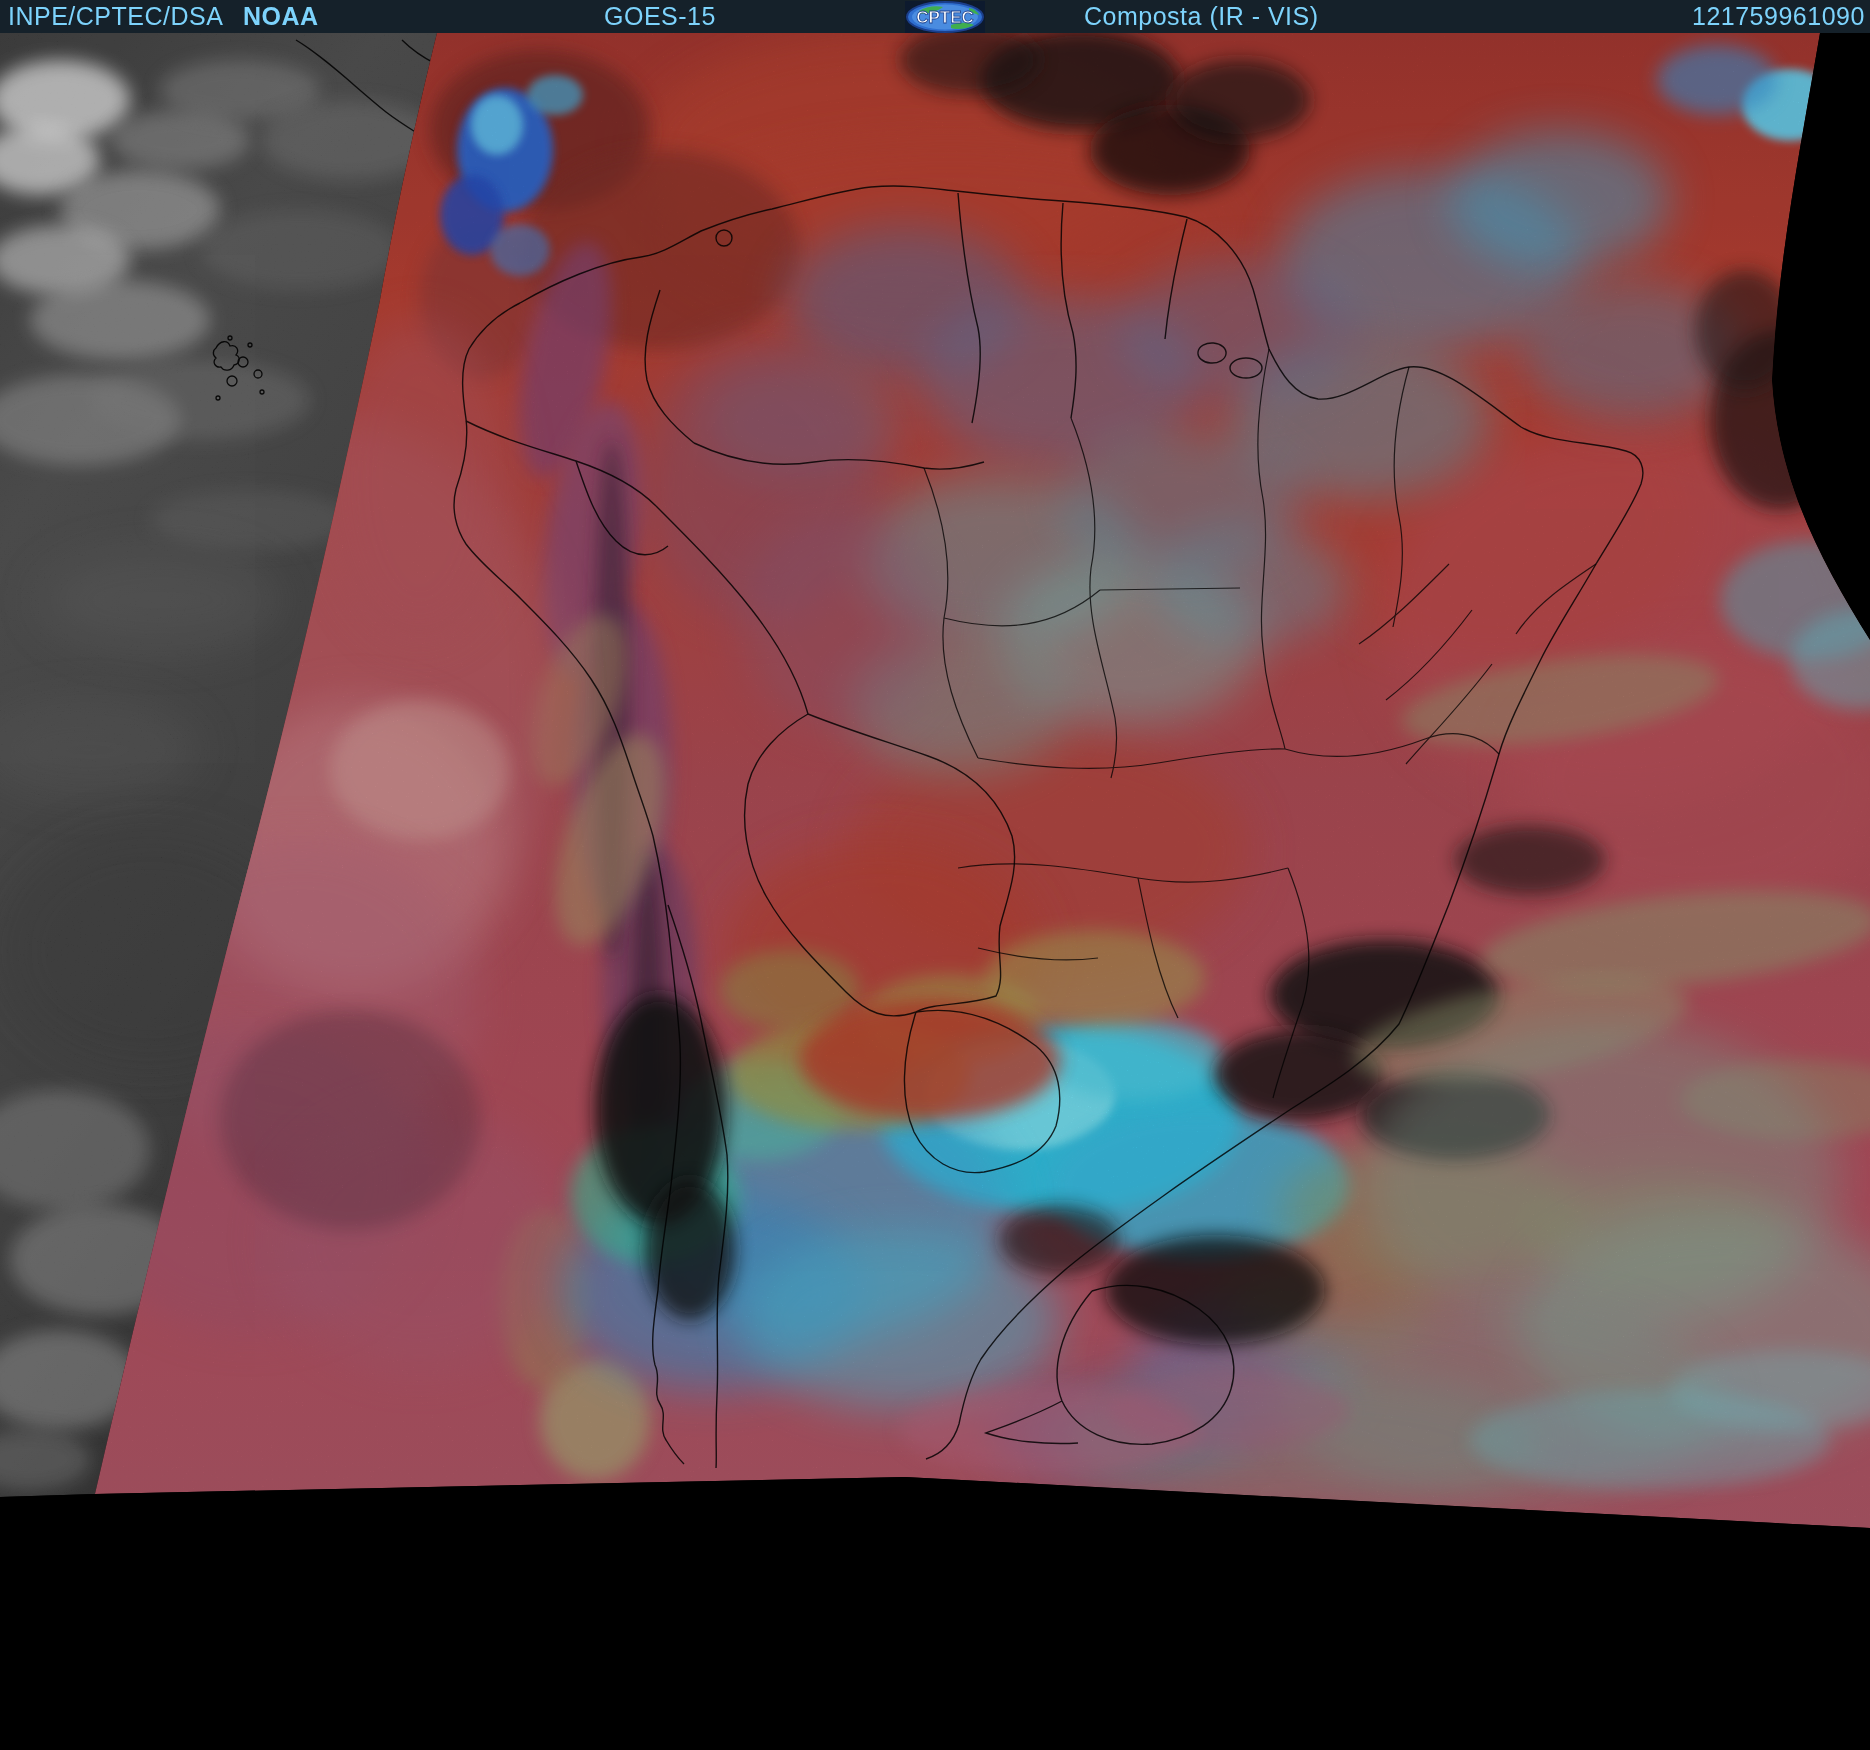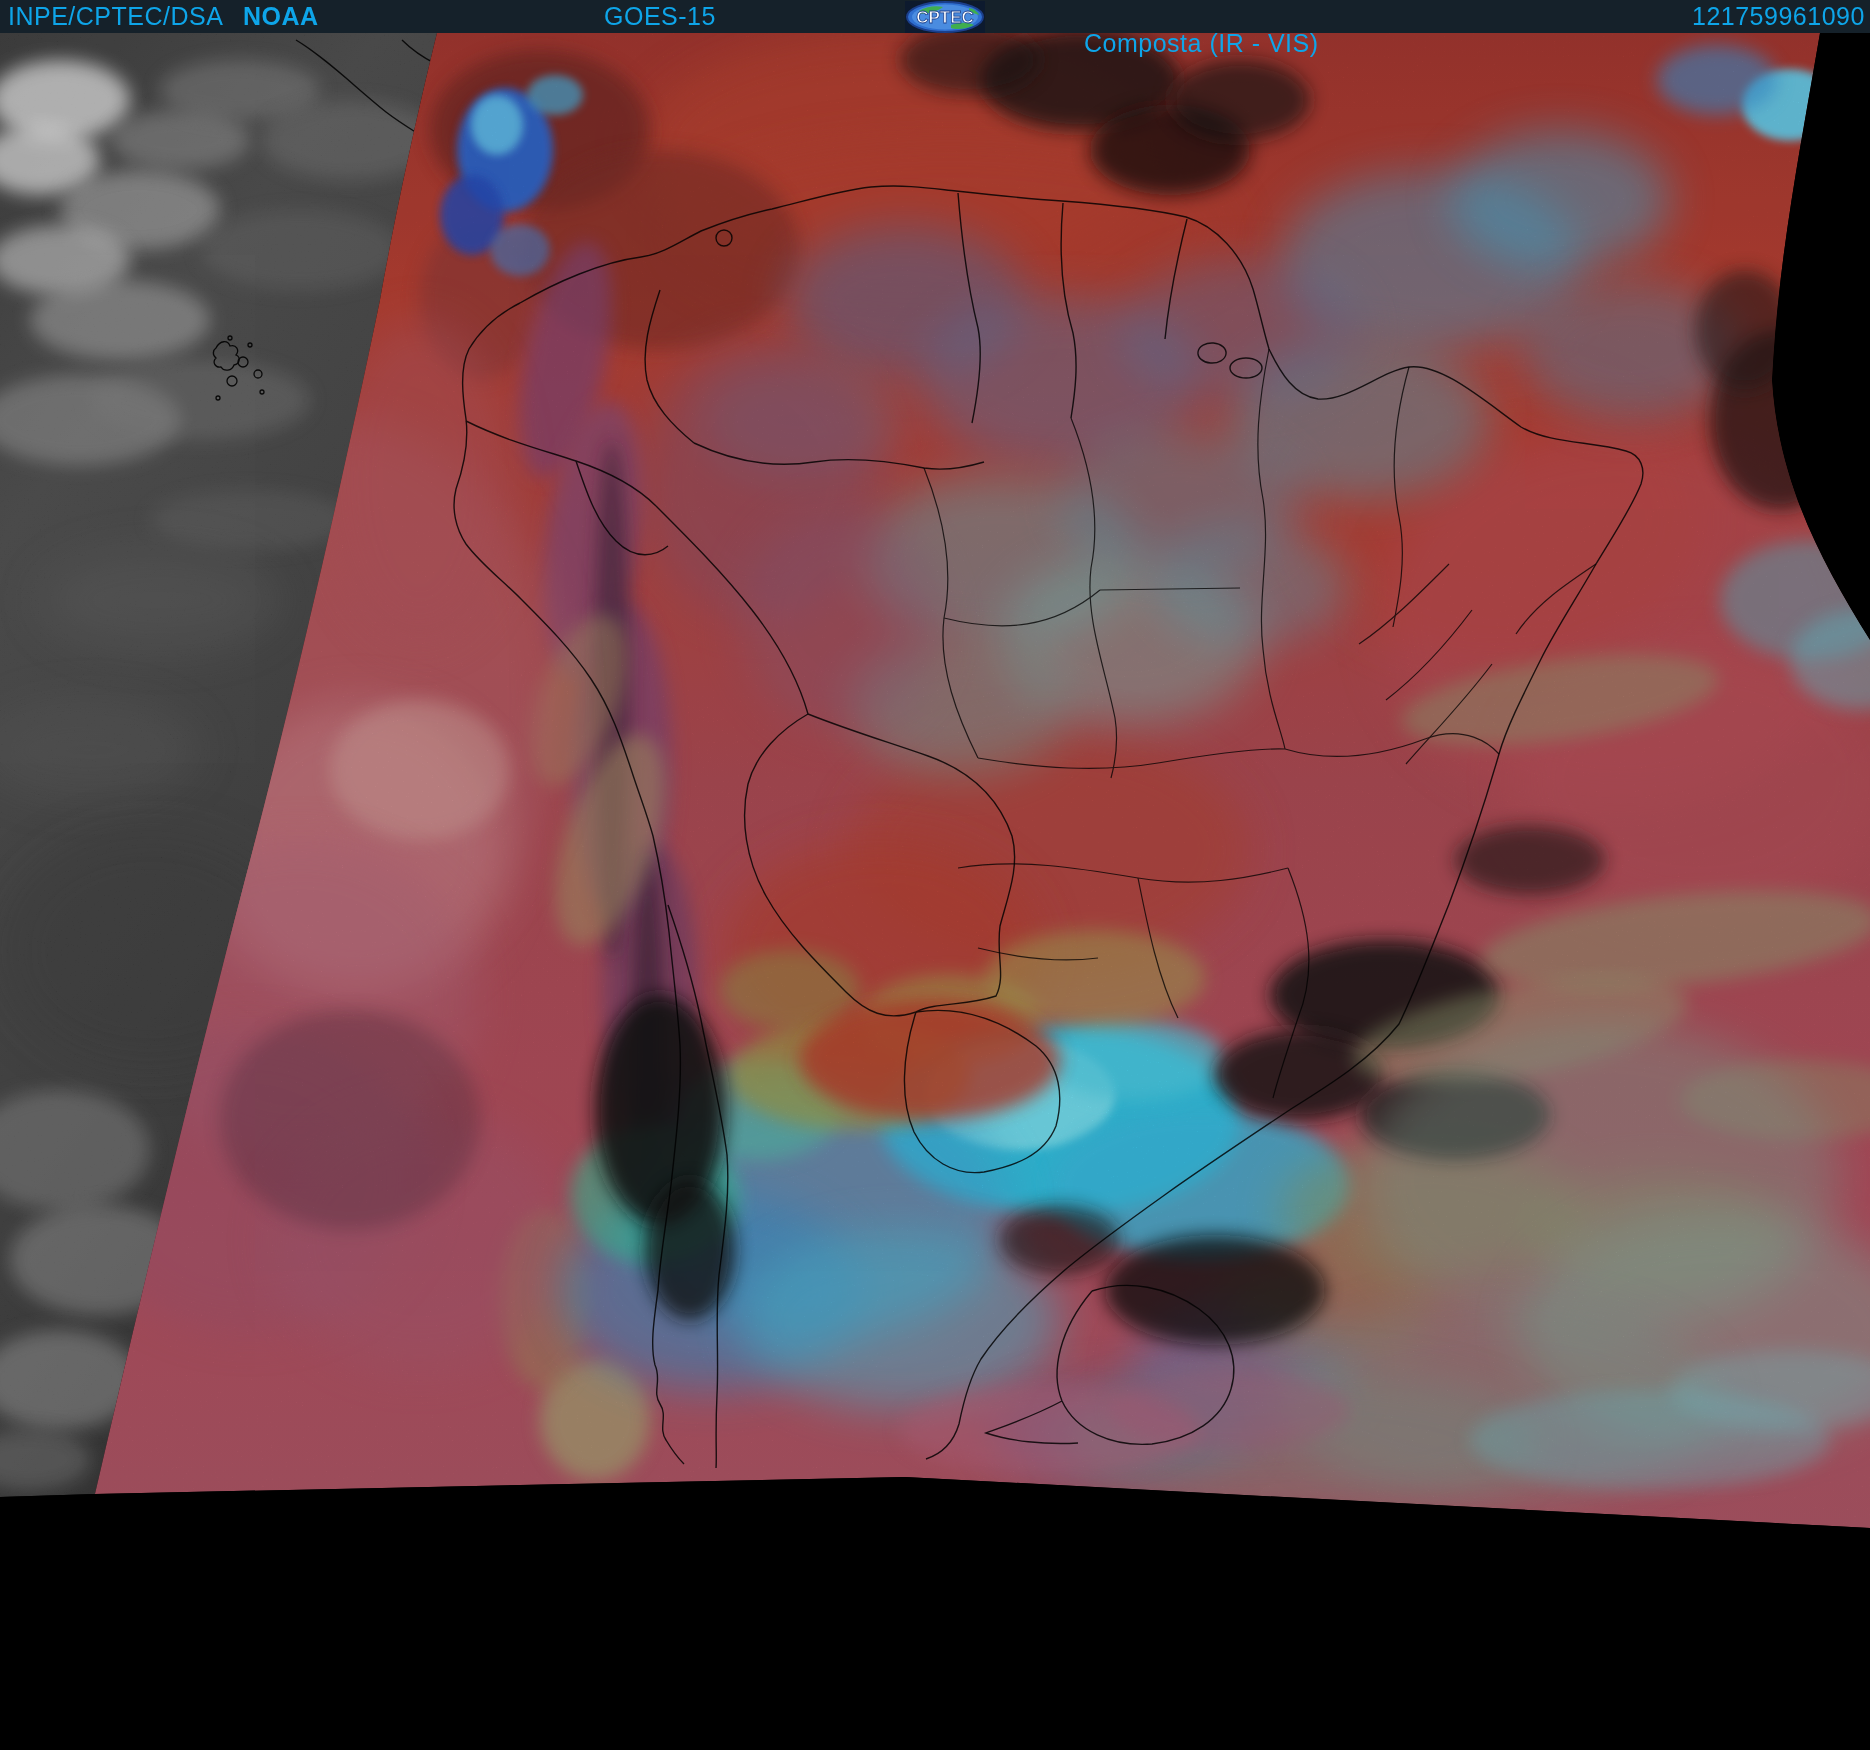--- a/index.html
+++ b/index.html
@@ -1,24 +1,24 @@
 <!DOCTYPE html>
 <html><head>
 <meta charset="utf-8">
 <style>
   html,body{margin:0;padding:0;background:#000;}
   .stage{position:relative;width:1870px;height:1750px;background:#000;overflow:hidden;
          font-family:"Liberation Sans",sans-serif;}
   .header{position:absolute;left:0;top:0;width:1870px;height:33px;background:#15212a;z-index:10;}
-  .header span{position:absolute;top:0;height:21px;line-height:33px;color:#0ea5e9;
+  .header span{position:absolute;top:0;height:21px;line-height:33px;color:#7dd3fc;
                font-size:25px;letter-spacing:0.5px;white-space:nowrap;}
   .h-agency{left:8px;}
   .h-noaa{left:243px;font-weight:bold;}
   .h-sat{left:604px;}
-  .h-product{left:1084px;margin-top:27px;}
+  .h-product{left:1084px;}
   .h-date{left:1692px;}
   .logo{position:absolute;left:905px;top:1px;width:80px;height:32px;}
   .mapsvg{position:absolute;left:0;top:0;width:1870px;height:1750px;}
 </style>
 </head>
 <body>
 
 <div class="stage">
 
   <div class="header">

